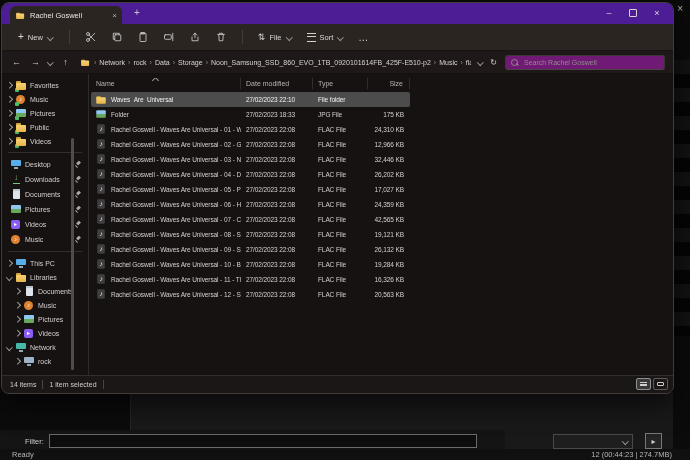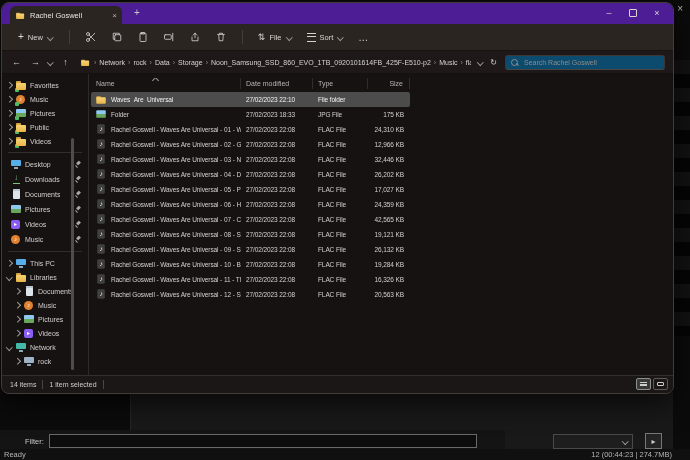--- a/index.html
+++ b/index.html
@@ -12,21 +12,21 @@
   .bg-panel{position:absolute;left:130px;top:392px;width:542px;height:57px;background:#191919;border-left:1px solid #262626}
   .bg-thumb{position:absolute;left:142px;top:431px;width:22px;height:5px;background:#9a9a9a;border-radius:2px}
   .bg-filterbar{position:absolute;left:0;top:430px;width:505px;height:22px;background:#141414;display:flex;align-items:center}
   .bg-tick{position:absolute;left:8px;top:434px;width:1px;height:12px;background:#5a5a5a}
   .bg-filterbar .lbl{color:#c9c9c9;font-size:7.5px;margin-left:25px;margin-right:5px}
   .bg-filter-input{width:420px;height:12px;background:#0d0d0d;border:1px solid #6a6a6a;color:#ddd;font-size:7.5px;outline:none;padding:0 3px}
   .bg-combo{position:absolute;left:553px;top:434px;width:78px;height:13px;background:#1e1e1e;border:1px solid #4a4a4a;display:flex;align-items:center;justify-content:flex-end}
   .bg-combo .chev{margin-right:3px}
   .bg-btn{position:absolute;left:645px;top:433px;width:15px;height:14px;background:#242424;border:1px solid #777;color:#cfcfcf;font-size:8px;display:flex;align-items:center;justify-content:center}
   .bg-bottom{position:absolute;left:0;top:449px;width:690px;height:11px;background:#101010;color:#b5b5b5;font-size:7.5px}
-  .bg-ready{position:absolute;left:4px;top:1px}
+  .bg-ready{position:absolute;left:12px;top:1px}
   .bg-status-right{position:absolute;right:18px;top:1px}
   
   .chev{display:inline-block;width:7px;height:7px;position:relative;flex:none}
   .chev::before{content:"";position:absolute;left:1px;top:1px;width:3.5px;height:3.5px;
     border-right:1px solid #9a9794;border-bottom:1px solid #9a9794}
   .chev[data-chev="right"]::before{transform:rotate(-45deg)}
   .chev[data-chev="down"]::before{transform:rotate(45deg)}
   
   .win{position:absolute;left:1px;top:2px;width:671px;height:390px;border-radius:8px;overflow:hidden;
        background:#1e1918;border:1px solid #433d3a;box-shadow:0 10px 28px rgba(0,0,0,.65);
@@ -53,21 +53,21 @@
   .more-glyph{font-size:10px;color:#d5d2d0;letter-spacing:1px}
   
   .navbar{height:22px;flex:none;background:#1e1918;display:flex;align-items:center;padding:0 6px;gap:2px;border-bottom:1px solid #15100f}
   .nav-arrow{width:17px;text-align:center;color:#cfccca;font-size:9px}
   .nav-chev{margin:0 1px}
   .breadcrumb{flex:1;display:flex;align-items:center;gap:3px;overflow:hidden;white-space:nowrap;margin:0 4px;font-size:7px;color:#d6d3d1}
   .crumb{display:flex;align-items:center;gap:3px}
   .crumb .seg{white-space:nowrap}
   .crumb .sep,.bc-sep{color:#8f8c8a;font-size:7px}
   .nav-right{display:flex;align-items:center;gap:6px;margin-right:6px;color:#cfccca;font-size:8px}
-  .searchbox{width:160px;height:15px;flex:none;border:1px solid #3b3734;border-bottom-color:#4a4643;border-radius:3px;background:#0c4a6e;display:flex;align-items:center;gap:4px;padding:0 5px;box-sizing:border-box;margin-right:2px}
+  .searchbox{width:160px;height:15px;flex:none;border:1px solid #3b3734;border-bottom-color:#4a4643;border-radius:3px;background:#701a75;display:flex;align-items:center;gap:4px;padding:0 5px;box-sizing:border-box;margin-right:2px}
   .search-glyph{width:5px;height:5px;border:1px solid #8f8c8a;border-radius:50%;position:relative;flex:none}
   .search-glyph::after{content:"";position:absolute;left:4px;top:4px;width:3px;height:1px;background:#8f8c8a;transform:rotate(45deg)}
   .searchbox input{flex:1;background:transparent;border:none;outline:none;color:#bdbab8;font-size:7px;font-family:"Liberation Sans",sans-serif}
   .searchbox input::placeholder{color:#8f8c8a}
   
   .main{flex:1;display:flex;min-height:0;background:#171212}
   .sidebar{width:86px;flex:none;position:relative;padding-top:4px;box-sizing:border-box;overflow:hidden}
   .sb-sep{height:1px;background:#332e2c;margin:4px 6px}
   .sbitem{display:flex;align-items:center;height:14px;gap:3px;padding-left:4px;position:relative;color:#d2cfcd;font-size:7px}
   .sb-pinned .sbitem{height:15px;padding-left:9px}

